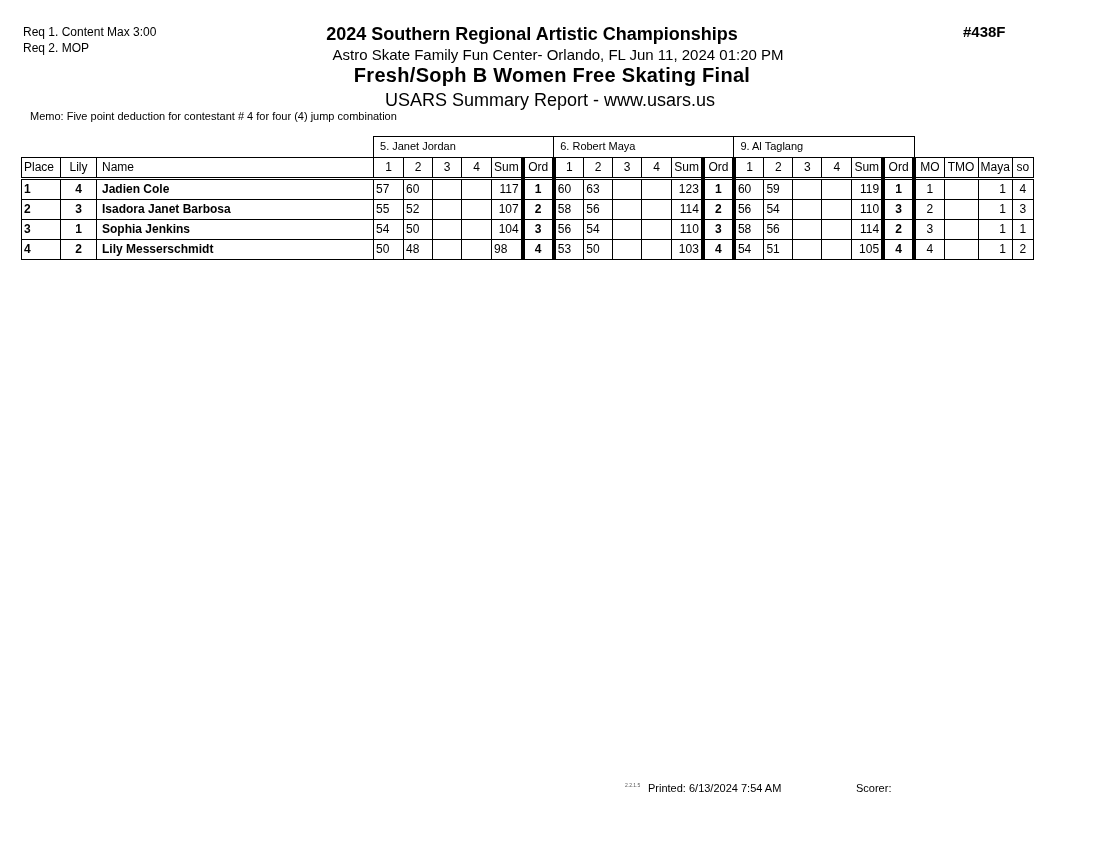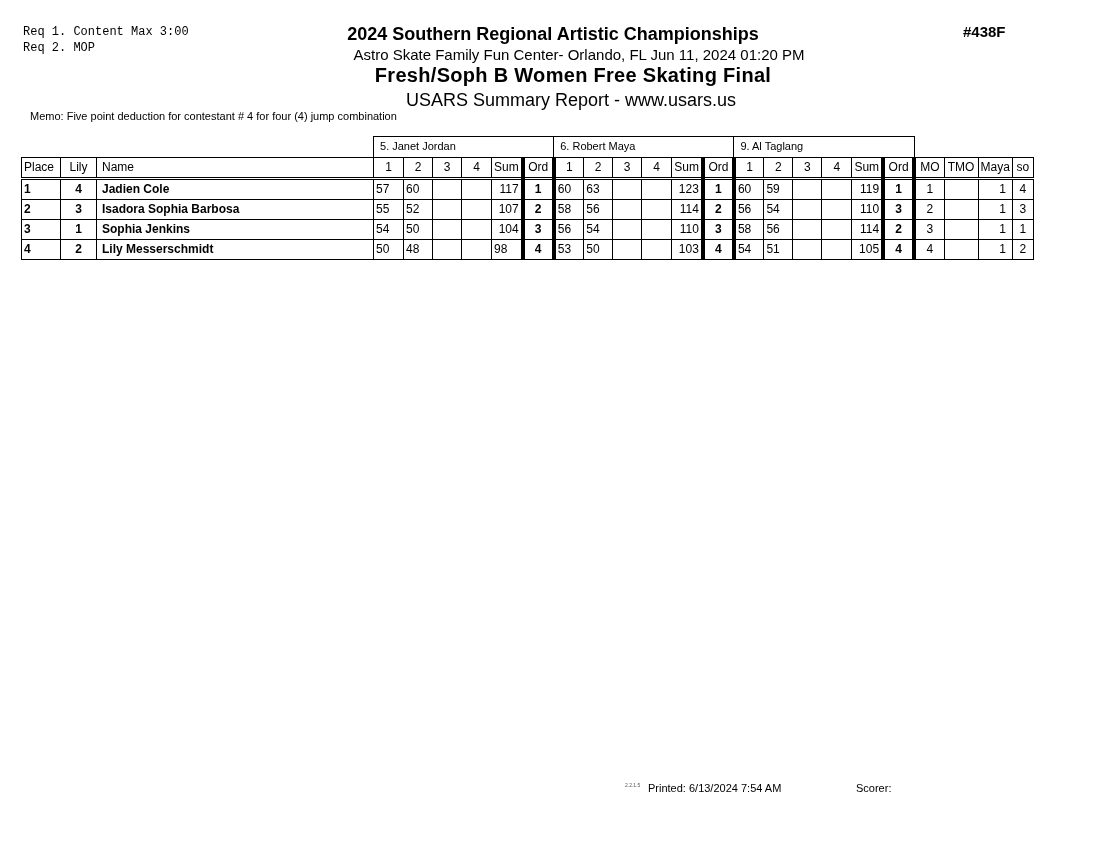--- a/index.html
+++ b/index.html
@@ -1,19 +1,19 @@
 <!DOCTYPE html>
 <html><head>
 <meta charset="utf-8">
 <style>
   html, body { margin:0; padding:0; background:#ffffff; }
   body { width:1100px; height:850px; position:relative; overflow:hidden; font-family:"Liberation Sans", sans-serif; color:#000; }
   .abs { position:absolute; white-space:nowrap; }
-  .req { font-size:12px; left:23px;font-family:Liberation Mono, monospace; }
-  .center { left:0; width:1100px; text-align:center;padding-left:21px; }
+  .req { font-size:12px; left:23px; }
+  .center { left:0; width:1100px; text-align:center; }
   .title1 { top:24px; font-size:18px; font-weight:bold; left:0; width:1064px; }
   .title2 { top:46px; font-size:15px; left:16px; width:1084px; }
   .title3 { top:64px; font-size:20px; font-weight:bold; left:0; width:1104px; letter-spacing:0.3px; }
   .title4 { top:90px; font-size:18px; left:0; width:1100px; }
   .evnum { top:23px; left:963px; font-size:15px; font-weight:bold; }
   .memo { top:110px; left:30px; font-size:11px; }
   table { position:absolute; border-collapse:collapse; font-size:12px; }
   td { border:1px solid #000; padding:0 2px; height:19px; line-height:19px; box-sizing:border-box; }
   .hdr td { font-size:12px; }
   .judgehdr td { border-bottom:none; font-size:11px; height:21px; vertical-align:top; line-height:14px; padding-top:2px; padding-left:6px; }
@@ -128,21 +128,21 @@
     <td class="b c thickL">1</td>
     <td class="c thickL">1</td>
     <td class="c"></td>
     <td class="r" style="padding-right:6px;">1</td>
     <td class="c">4</td>
   </tr>
 
   <tr>
     <td class="b">2</td>
     <td class="b c">3</td>
-    <td class="b" style="padding-left:5px;">Isadora Sophia Barbosa</td>
+    <td class="b" style="padding-left:5px;">Isadora Janet Barbosa</td>
     <td>55</td>
     <td>52</td>
     <td></td>
     <td></td>
     <td class="r">107</td>
     <td class="b c thickL">2</td>
     <td class="thickL">58</td>
     <td>56</td>
     <td></td>
     <td></td>

